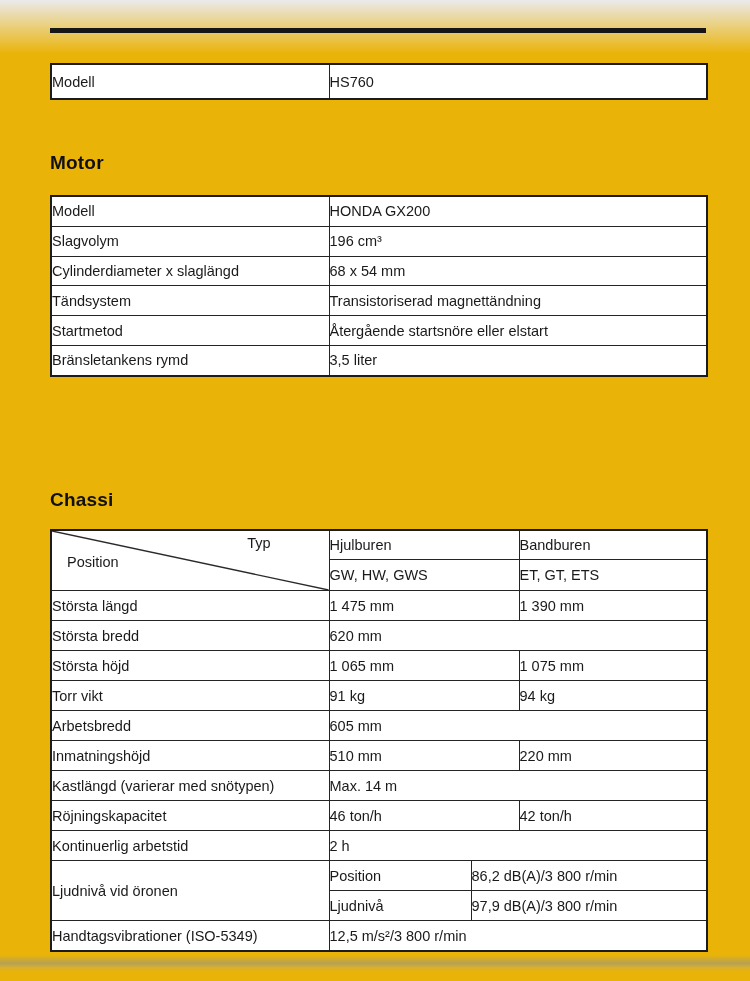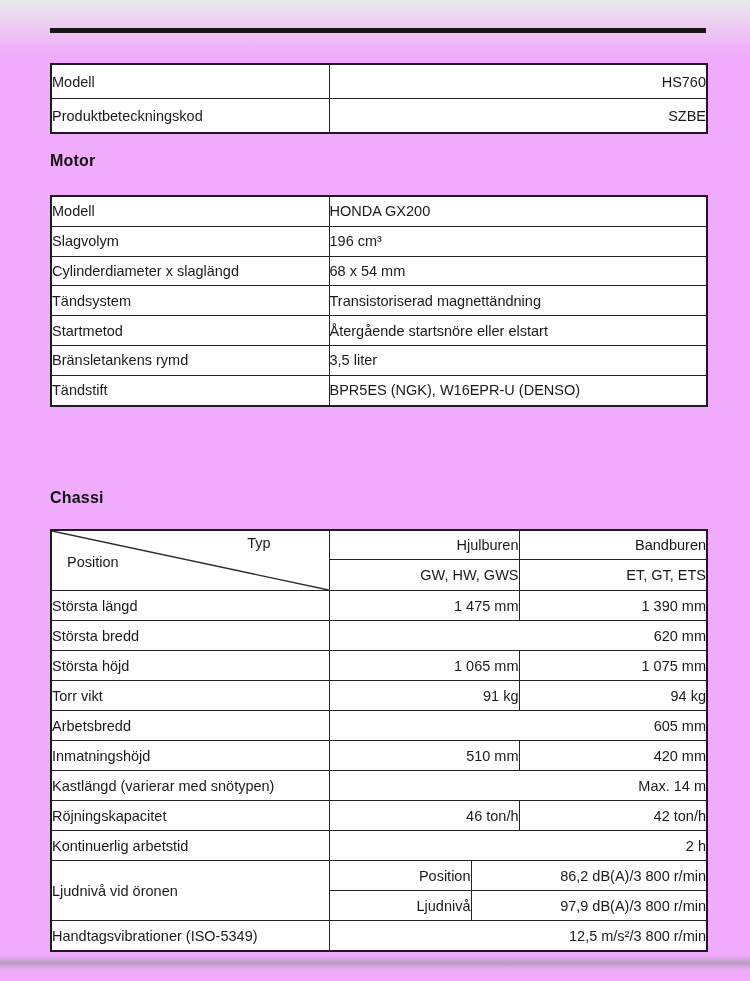--- a/index.html
+++ b/index.html
@@ -1,30 +1,30 @@
 <!DOCTYPE html>
 <html><head>
 <meta charset="utf-8">
 <style>
   html,body{margin:0;padding:0;background:#ffffff;}
   .page{
-    position:relative;width:750px;height:981px;background:#f0abfc;overflow:hidden;
+    position:relative;width:750px;height:981px;background:#eab308;overflow:hidden;
     font-family:"Liberation Sans","DejaVu Sans",sans-serif;color:#1a1a1a;
   }
   .page::before{
     content:"";position:absolute;top:0;left:0;right:0;height:54px;
     background:linear-gradient(#eaeaeb,rgba(255,255,255,0));pointer-events:none;
   }
   .top-rule{position:absolute;left:50px;top:28px;width:656px;height:5px;background:#161616;}
   .bottom-shade{
     position:absolute;left:0;right:0;top:955px;height:17px;
     background:linear-gradient(rgba(255,255,255,0),rgba(140,146,151,0.55) 50%,rgba(160,166,170,0.22) 75%,rgba(255,255,255,0));
   }
   .section-heading{
-    position:absolute;left:50px;margin:0;font-size:16px;font-weight:700;color:#101010;letter-spacing:.2px;
+    position:absolute;left:50px;margin:0;font-size:19px;font-weight:700;color:#101010;letter-spacing:.2px;
   }
   #motor-heading{top:152px;}
   #chassi-heading{top:489px;}
   table.spec{
     position:absolute;left:50px;width:656px;border-collapse:collapse;table-layout:fixed;
     border:2px solid #1c1c1c;background:#fff;
   }
   table.spec td,table.spec th{
     border:1.5px solid #242424;font-size:14.5px;font-weight:400;color:#1a1a1a;
     vertical-align:middle;padding:0;overflow:hidden;white-space:nowrap;
@@ -32,21 +32,21 @@
   #id-table{top:63px;}
   #id-table td{height:33px;}
   #motor-table{top:195px;}
   #motor-table td{height:28.8px;}
   #chassi-table{top:529px;}
   #chassi-table td,#chassi-table th{height:29px;}
   #chassi-table tr.hdr1 th,#chassi-table tr.hdr1 td{height:28px;}
   #chassi-table tr.hdr2 td{height:30px;margin-top:11px;}
   .lbl{text-align:left;padding-left:15px;}
   .val-left{text-align:left;padding-left:26px;}
-  .val-center{text-align:right;}
+  .val-center{text-align:left;}
   th.diag{position:relative;padding:0;}
   th.diag svg{position:absolute;top:0;left:0;width:100%;height:100%;display:block;}
   th.diag .typ{position:absolute;top:4px;right:58px;font-weight:400;}
   th.diag .pos{position:absolute;bottom:20px;left:15px;font-weight:400;}
 </style>
 </head>
 <body>
 
 <div class="page">
 
@@ -54,24 +54,20 @@
 
   <table class="spec" id="id-table">
     <colgroup>
         <col style="width:278px">
         <col style="width:378px">
       </colgroup>
     <tbody>
       <tr>
         <td class="lbl">Modell</td>
         <td class="val-center">HS760</td>
-      </tr>
-      <tr>
-        <td class="lbl">Produktbeteckningskod</td>
-        <td class="val-center">SZBE</td>
       </tr>
     </tbody>
   </table>
 
   <h2 class="section-heading" id="motor-heading">Motor</h2>
 
   <table class="spec" id="motor-table">
     <colgroup>
         <col style="width:278px">
         <col style="width:378px">
@@ -93,24 +89,20 @@
         <td class="lbl">Tändsystem</td>
         <td class="val-left">Transistoriserad magnettändning</td>
       </tr>
       <tr>
         <td class="lbl">Startmetod</td>
         <td class="val-left">Återgående startsnöre eller elstart</td>
       </tr>
       <tr>
         <td class="lbl">Bränsletankens rymd</td>
         <td class="val-left">3,5 liter</td>
-      </tr>
-      <tr>
-        <td class="lbl">Tändstift</td>
-        <td class="val-left">BPR5ES (NGK), W16EPR-U (DENSO)</td>
       </tr>
     </tbody>
   </table>
 
   <h2 class="section-heading" id="chassi-heading">Chassi</h2>
 
   <table class="spec" id="chassi-table">
     <colgroup>
         <col style="width:278px">
         <col style="width:142px">
@@ -153,21 +145,21 @@
         <td colspan="2" class="val-center">91 kg</td>
         <td class="val-center">94 kg</td>
       </tr>
       <tr>
         <td class="lbl">Arbetsbredd</td>
         <td colspan="3" class="val-center">605 mm</td>
       </tr>
       <tr>
         <td class="lbl">Inmatningshöjd</td>
         <td colspan="2" class="val-center">510 mm</td>
-        <td class="val-center">420 mm</td>
+        <td class="val-center">220 mm</td>
       </tr>
       <tr>
         <td class="lbl">Kastlängd (varierar med snötypen)</td>
         <td colspan="3" class="val-center">Max. 14 m</td>
       </tr>
       <tr>
         <td class="lbl">Röjningskapacitet</td>
         <td colspan="2" class="val-center">46 ton/h</td>
         <td class="val-center">42 ton/h</td>
       </tr>

